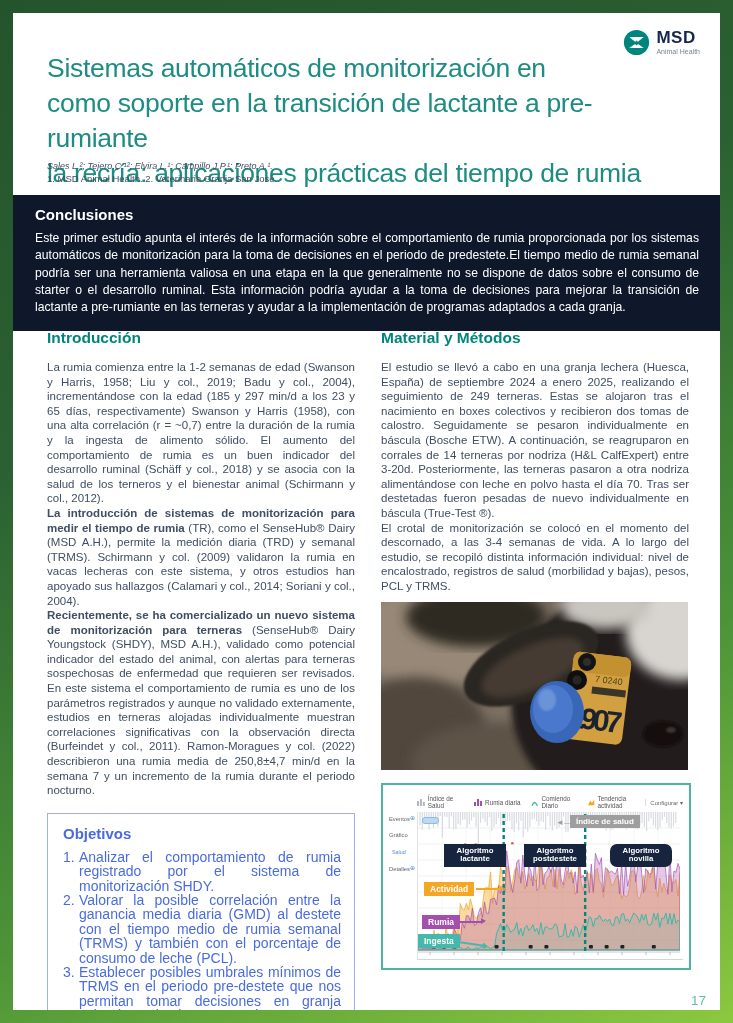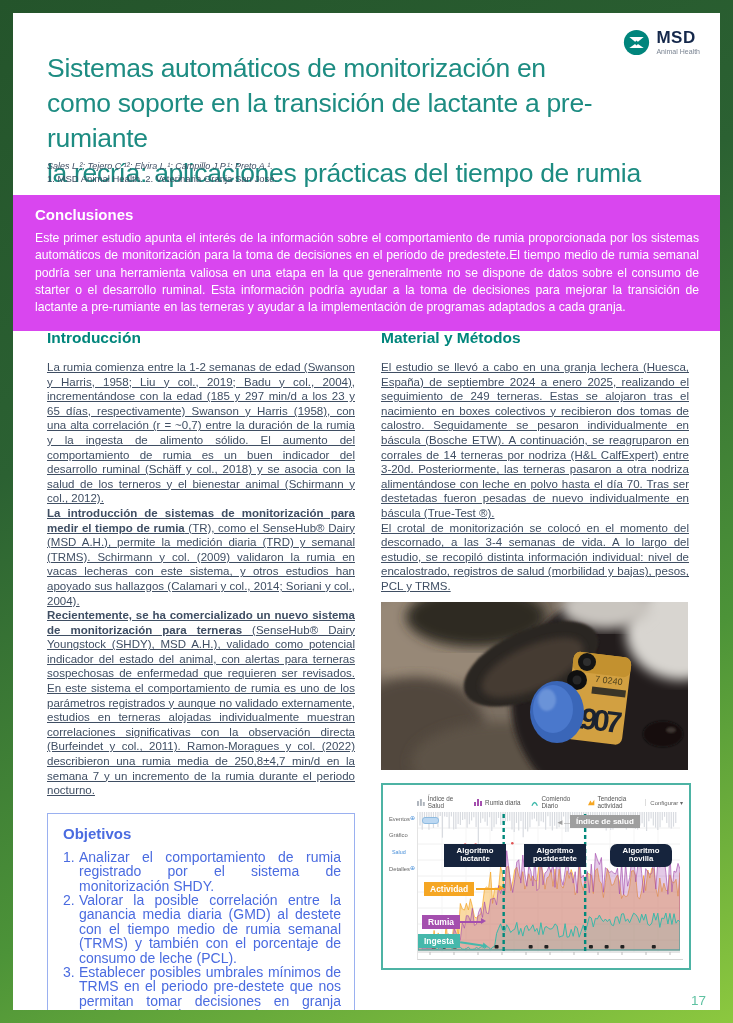--- a/index.html
+++ b/index.html
@@ -15,29 +15,29 @@
   
   .logo { position:absolute; top:16px; right:20px; display:flex; align-items:flex-start; gap:6px; }
   .logo-text { display:flex; flex-direction:column; line-height:1; }
   .logo-msd { font-size:17px; font-weight:bold; color:#15284b; letter-spacing:.5px; }
   .logo-sub { font-size:7px; color:#7a8492; margin-top:2px; align-self:flex-end; }
   .title { position:absolute; left:34px; top:38px; width:640px;
     color:#1d8c82; font-size:26.5px; line-height:35px; letter-spacing:-.3px; font-weight:400; }
   .authors { position:absolute; left:34px; top:148px; font-size:9px; font-style:italic; color:#3f4e63; }
   .affil   { position:absolute; left:34px; top:160px; font-size:9.5px; color:#3f4e63; }
   
-  .conclusions { position:absolute; left:0; right:0; top:182px; background:#d946ef;
+  .conclusions { position:absolute; left:0; right:0; top:182px; background:#0f172a;
     color:#ffffff; padding:11px 21px 14px 22px; }
   .conclusions h2 { font-size:15px; font-weight:bold; margin-bottom:7px; }
   .conclusions p { font-size:12.2px; line-height:1.42; text-align:justify; }
   
   .columns { position:absolute; left:34px; top:316px; width:642px;
     display:grid; grid-template-columns:308px 308px; column-gap:26px; }
   .col h2 { color:#00857c; font-size:15.5px; font-weight:bold; margin-bottom:13px; }
-  .col p { font-size:11.5px; line-height:14.6px; color:#3f4e63; text-align:justify;text-decoration:underline; }
+  .col p { font-size:11.5px; line-height:14.6px; color:#3f4e63; text-align:justify; }
   .col p + p { margin-top:0; }
   .boldlead { font-weight:bold; }
   
   .objectives { margin-top:15px; border:1.5px solid #9ab0f0; padding:11px 13px 13px 15px; width:308px; }
   .objectives h2 { color:#4a6be0; font-size:15px; font-weight:bold; margin-bottom:8px; }
   .objectives ol { list-style:none; counter-reset:obj; }
   .objectives li { counter-increment:obj; font-size:14px; line-height:14.4px; color:#4a6be0;
     text-align:justify; padding-left:16px; position:relative; }
   .objectives li::before { content:counter(obj) "."; position:absolute; left:0; top:0; }
   

